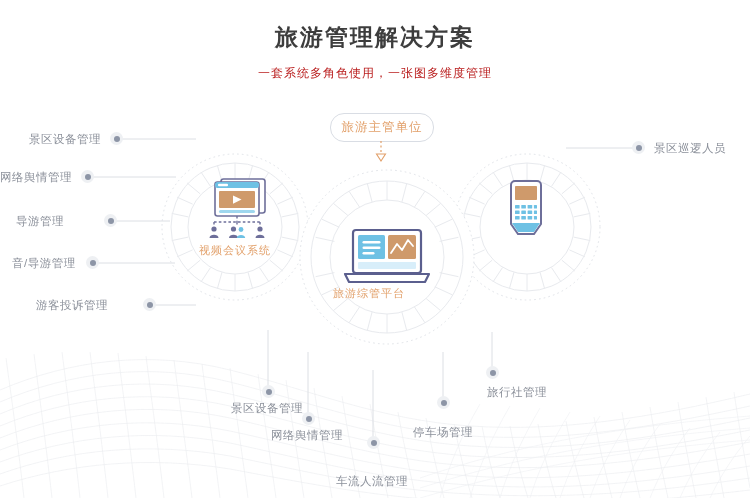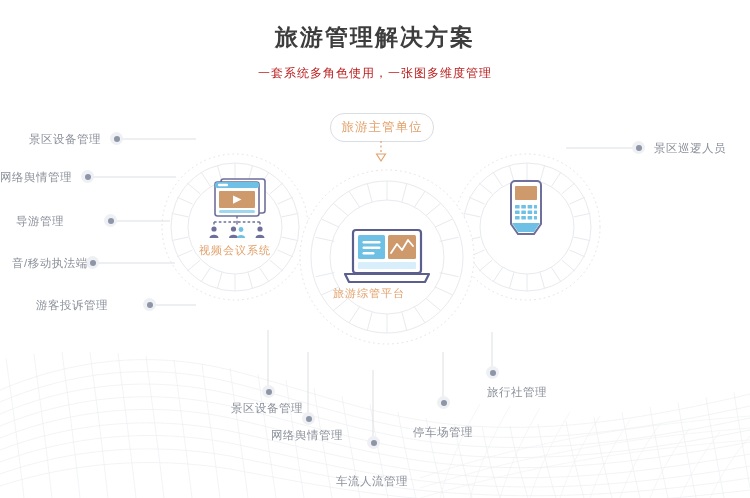--- a/index.html
+++ b/index.html
@@ -313,21 +313,21 @@
   <div class="lbl r" style="left:0px;top:170px;">网络舆情管理</div>
 
   <div class="dot" style="left:104px;top:214px;">
       <i></i>
     </div>
   <div class="lbl r" style="left:16px;top:214px;text-align:center;">导游管理</div>
 
   <div class="dot" style="left:86px;top:256px;">
       <i></i>
     </div>
-  <div class="lbl r" style="left:12px;top:256px;">音/移动执法端</div>
+  <div class="lbl r" style="left:12px;top:256px;">音/导游管理</div>
 
   <div class="dot" style="left:143px;top:298px;">
       <i></i>
     </div>
   <div class="lbl r" style="left:36px;top:298px;">游客投诉管理</div>
 
   <div class="dot" style="left:632px;top:141px;">
       <i></i>
     </div>
   <div class="lbl" style="left:654px;top:141px;">景区巡逻人员</div>

